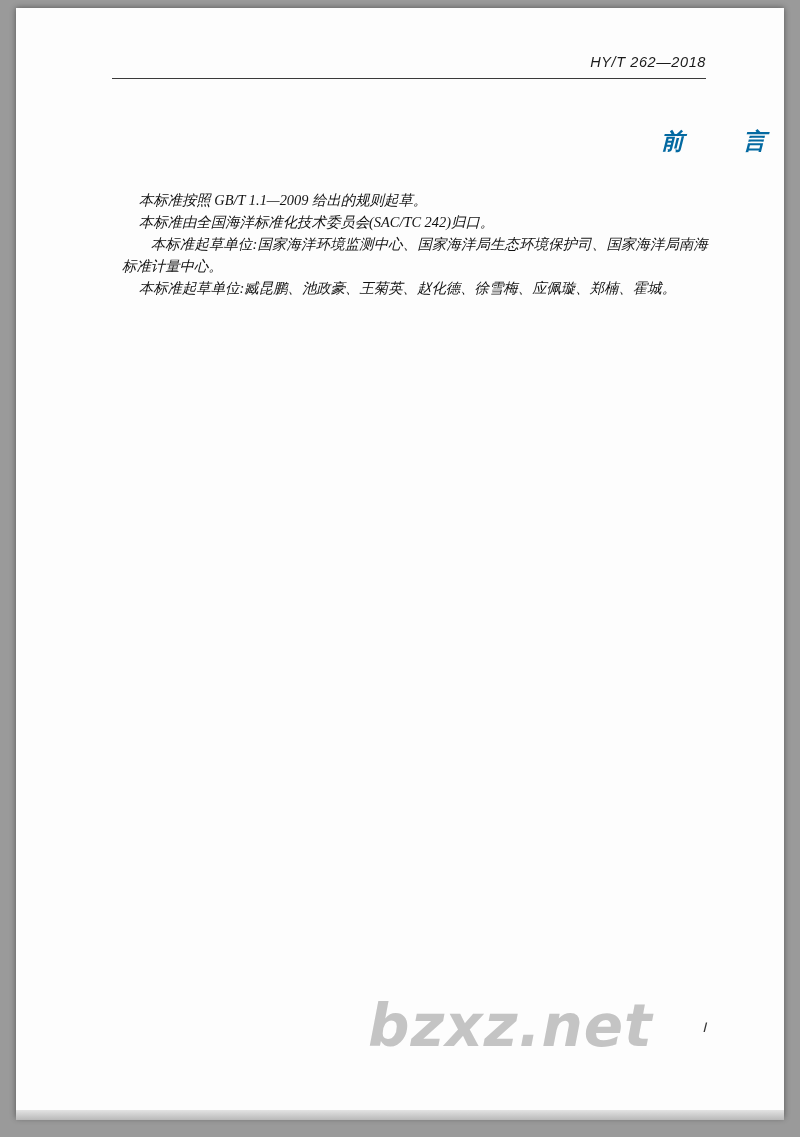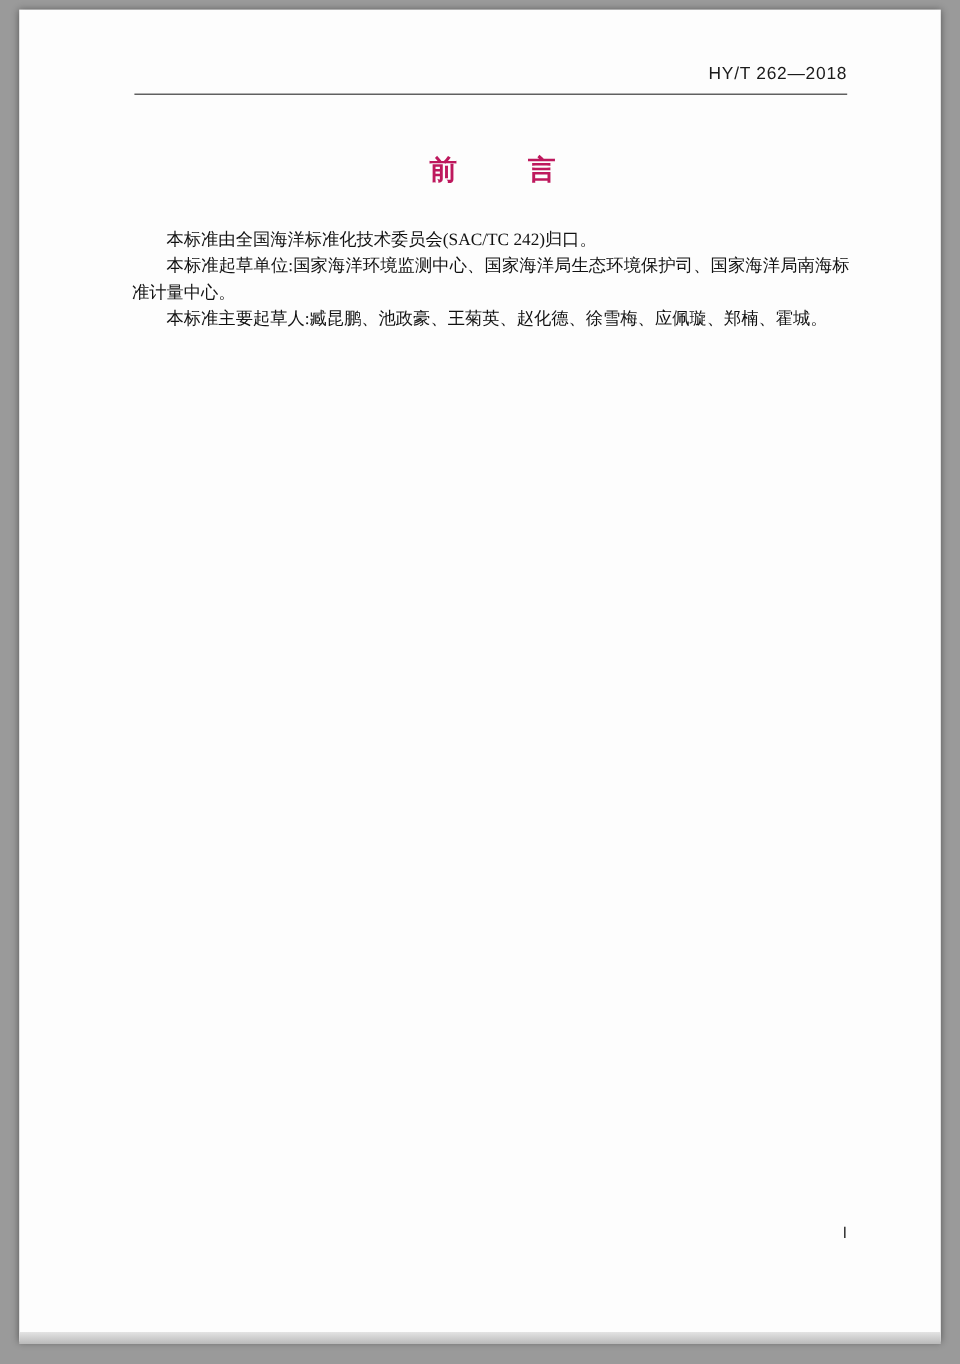--- a/index.html
+++ b/index.html
@@ -26,20 +26,21 @@
     width: 768px;
     height: 1110px;
     background: #fdfdfd;
     box-shadow: 0 0 6px rgba(0,0,0,0.45);
     overflow: hidden;
   }
   .page-inner {
     position: absolute;
     left: 0; top: 0; right: 0; bottom: 0;
     padding: 12px;
+    font-style: italic;
   }
 
   
   .header {
     position: absolute;
     top: 46px;
     left: 96px;
     right: 78px;
     height: 28px;
   }
@@ -60,26 +61,26 @@
     top: 24px;
     border-top: 1px solid #3a3a3a;
   }
 
   
   .doc-title {
     position: absolute;
     top: 118px;
     left: 0;
     right: 0;
-    text-align: center;
+    text-align: right;
     font-size: 23px;
     font-weight: bold;
     letter-spacing: 18px;
     text-indent: 18px;
-    color: #be185d;
+    color: #0369a1;
     font-family: "DejaVu Serif", "Liberation Serif", serif;
     margin-left: 21px;
   }
 
   
   .body-block {
     position: absolute;
     top: 182px;
     left: 94px;
     width: 598px;
@@ -90,20 +91,21 @@
   }
   .para {
     margin: 0 0 0.5px 0;
     text-indent: 0;
   }
   .para.indent {
     text-indent: 2em;
   }
   .para.wrap {
     text-indent: 2em;
+    margin-left: 12px;
   }
 
   
   .watermark {
     position: absolute;
     left: 352px;
     top: 984px;
     font-family: "DejaVu Sans", "Liberation Sans", sans-serif;
     font-size: 58px;
     font-weight: bold;
@@ -141,23 +143,25 @@
     <div class="page-inner">
 
       <div class="header">
         <div class="header-code">HY/T 262—2018</div>
         <div class="header-rule"></div>
       </div>
 
       <div class="doc-title">前　言</div>
 
       <div class="body-block">
+        <p class="para indent">本标准按照 GB/T 1.1—2009 给出的规则起草。</p>
         <p class="para indent">本标准由全国海洋标准化技术委员会(SAC/TC 242)归口。</p>
         <p class="para wrap">本标准起草单位:国家海洋环境监测中心、国家海洋局生态环境保护司、国家海洋局南海标准计量中心。</p>
-        <p class="para indent">本标准主要起草人:臧昆鹏、池政豪、王菊英、赵化德、徐雪梅、应佩璇、郑楠、霍城。</p>
+        <p class="para indent">本标准起草单位:臧昆鹏、池政豪、王菊英、赵化德、徐雪梅、应佩璇、郑楠、霍城。</p>
       </div>
 
+      <div class="watermark">bzxz.net</div>
       <div class="page-number">Ⅰ</div>
 
     </div>
   </div>
   <div class="bottom-band"></div>
 </div>
 
 </body></html>

